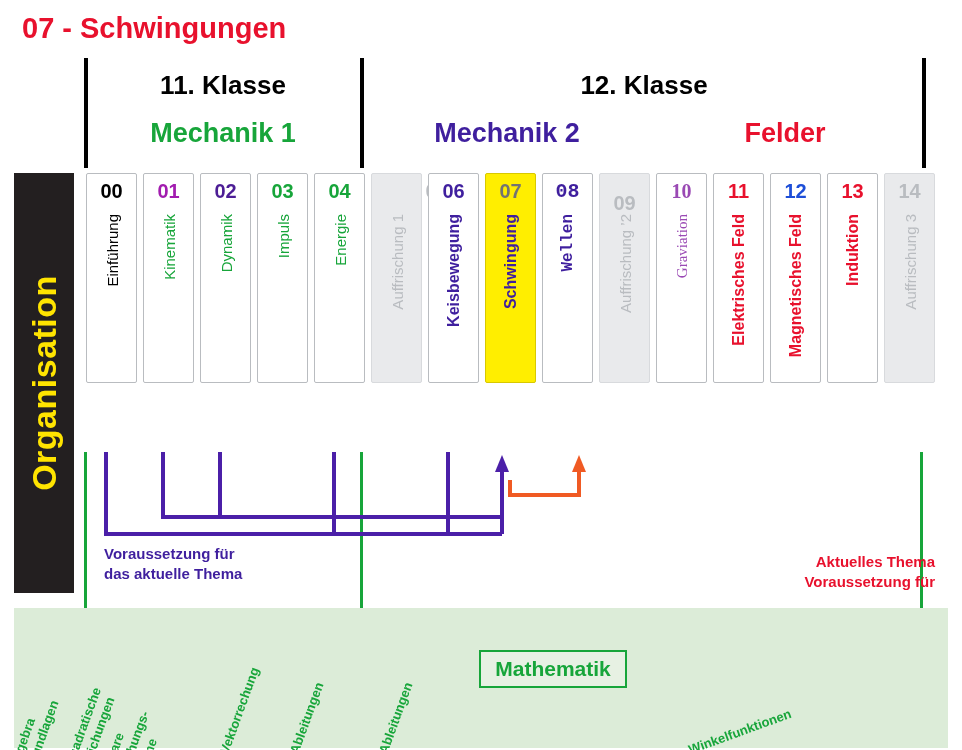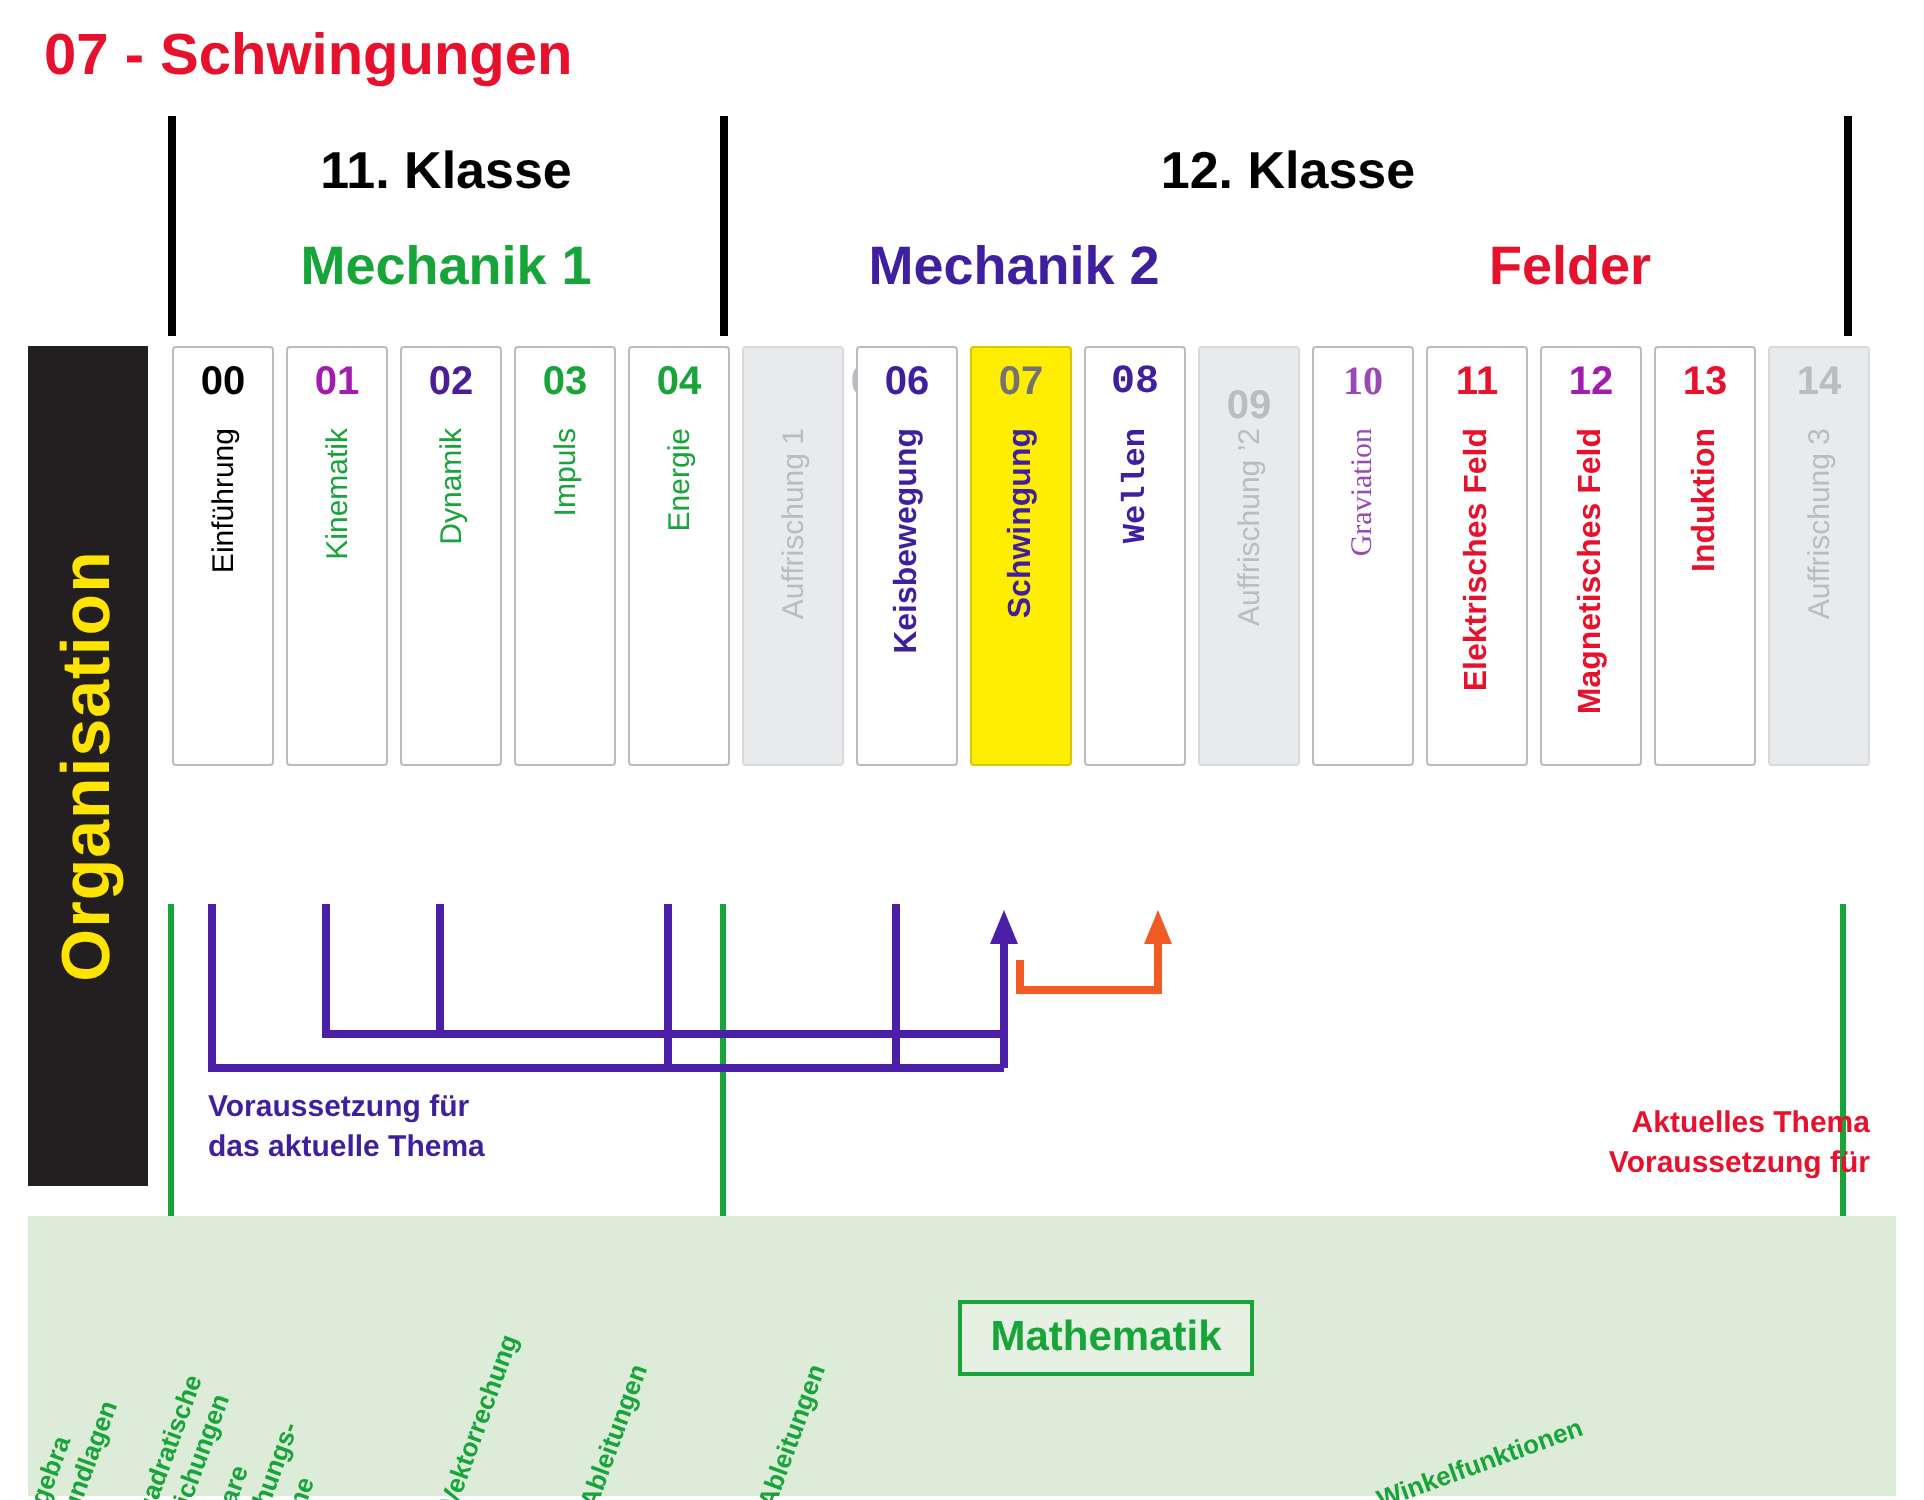--- a/index.html
+++ b/index.html
@@ -249,21 +249,21 @@
     </div>
     <div class="col" style="left:570px;font-family:Liberation Serif, serif;">
       <div class="num" style="color:#9a49b4;">10</div>
       <div class="vtext" style="color:#9a49b4;">Graviation</div>
     </div>
     <div class="col bold-label" style="left:627px;">
       <div class="num" style="color:#e8112d;">11</div>
       <div class="vtext" style="color:#e8112d;">Elektrisches Feld</div>
     </div>
     <div class="col bold-label" style="left:684px;">
-      <div class="num" style="color:#a21caf;">12</div>
+      <div class="num" style="color:#1d4ed8;">12</div>
       <div class="vtext" style="color:#e8112d;">Magnetisches Feld</div>
     </div>
     <div class="col bold-label" style="left:741px;">
       <div class="num" style="color:#e8112d;">13</div>
       <div class="vtext" style="color:#e8112d;">Induktion</div>
     </div>
     <div class="col grey" style="left:798px;">
       <div class="num" style="color:#b9bcc0;">14</div>
       <div class="vtext" style="color:#b9bcc0;">Auffrischung 3</div>
     </div>

